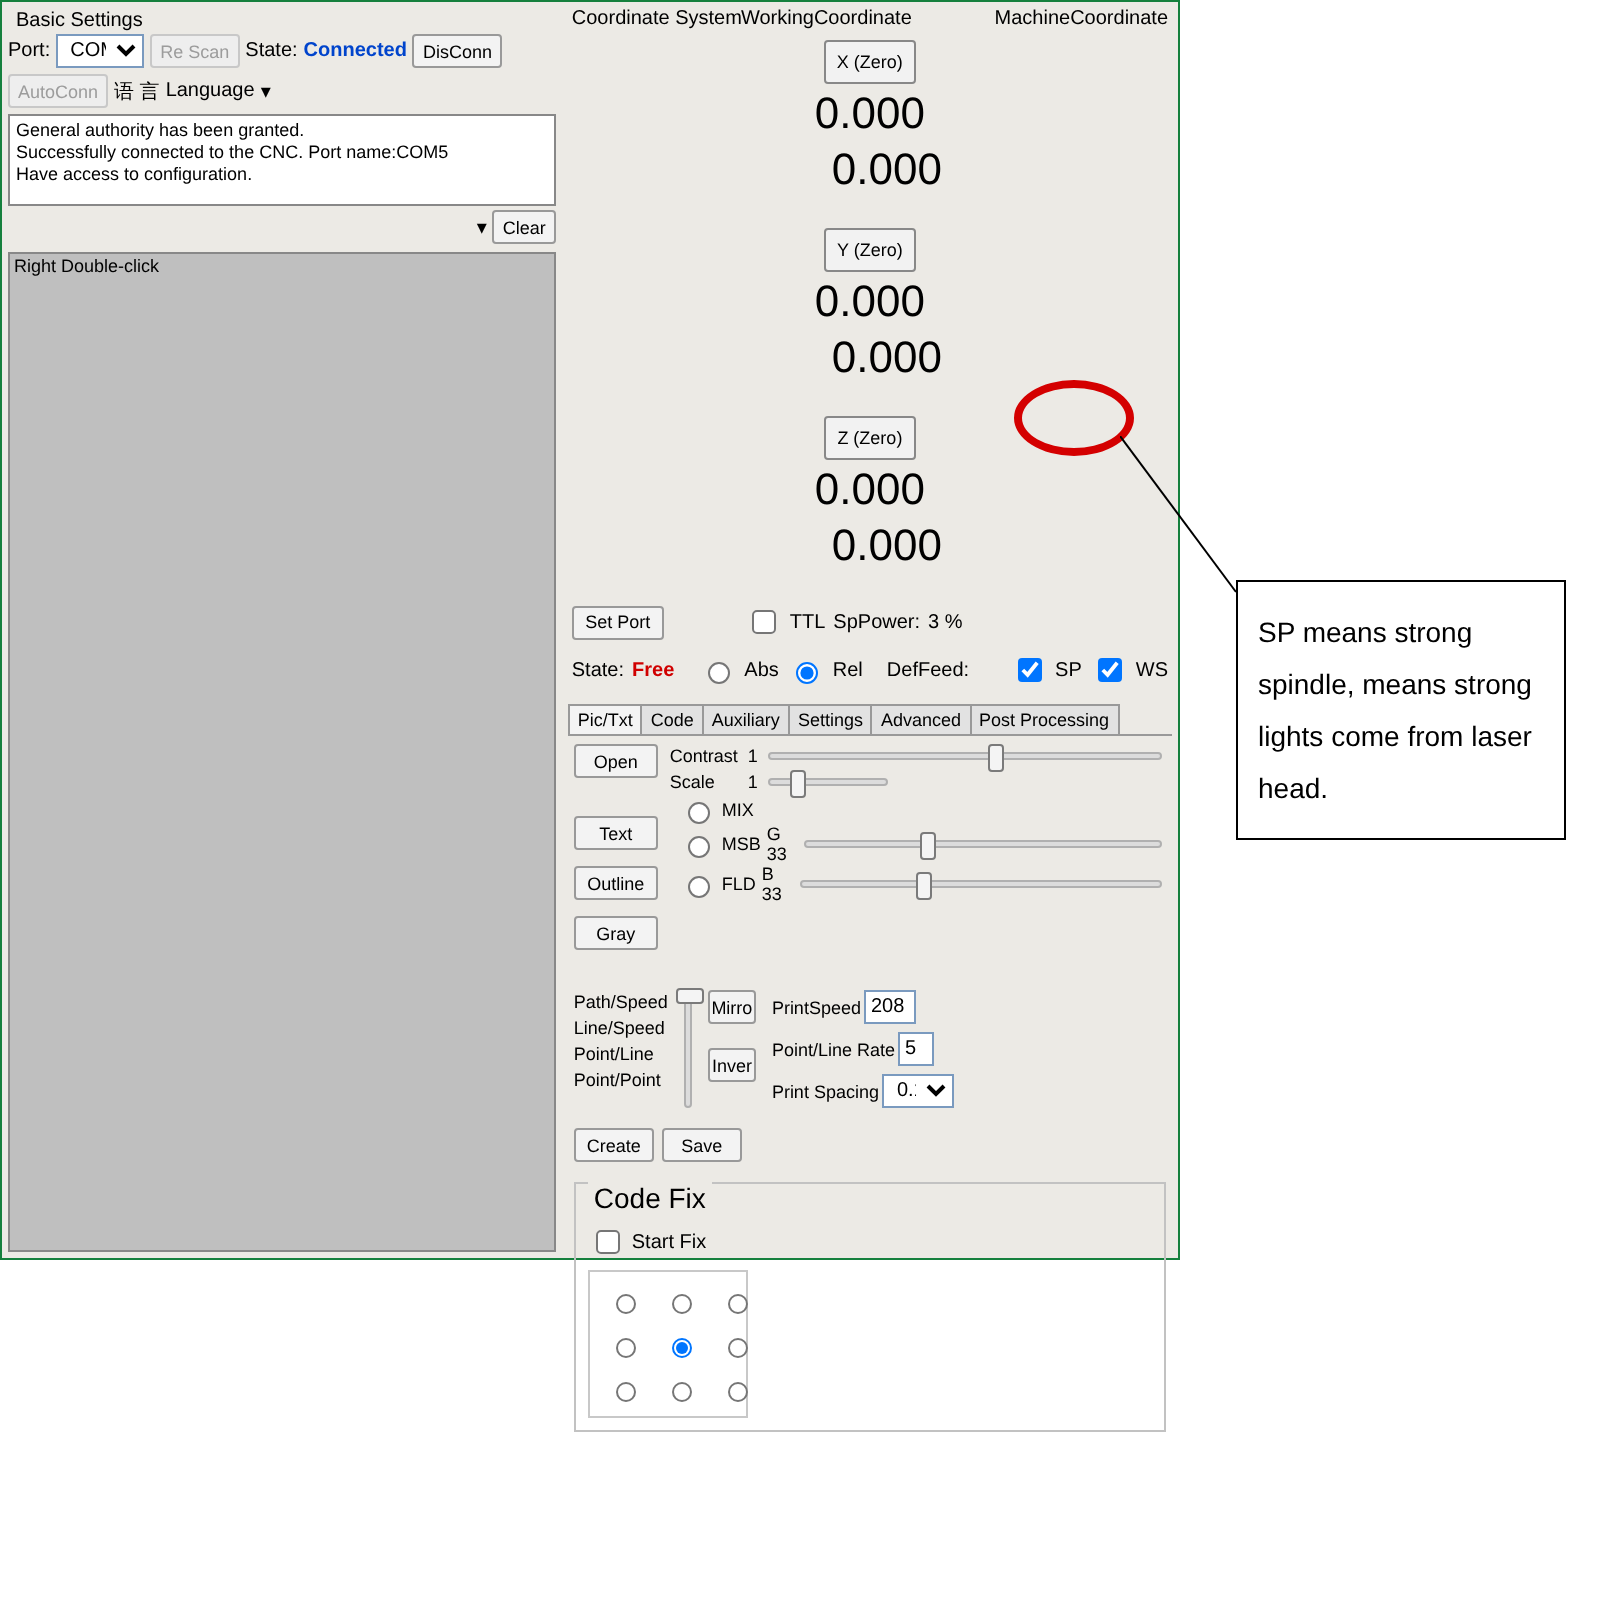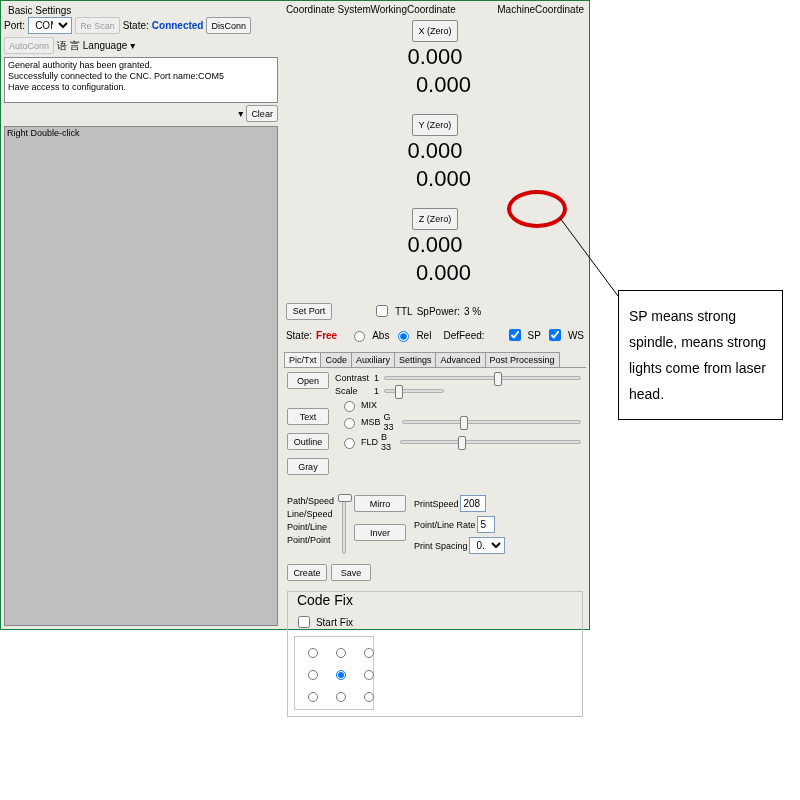--- a/index.html
+++ b/index.html
@@ -116,21 +116,21 @@
     background:#f4f4f4; border:1px solid #7a7a7a; border-radius:2px;
   }
   .rgb { display:flex; flex-direction:column; gap:0; padding-left:4px;}
   .rgb-row{ display:flex; align-items:center; gap:3px; font-size:9px;}
   .rgb-row .rv{ width:14px; }
 
   .path-grid { display:flex; gap:8px; margin-top:18px; }
   .path-left{ display:flex; flex-direction:column; gap:0; font-size:9px;}
   .path-left span{ line-height:13px;}
   .path-mid{ display:flex; flex-direction:column; gap:3px; }
-  .path-mid .btn{ width:52px; }
+  .path-mid .btn{ width:24px; }
   .path-right{ display:flex; flex-direction:column; gap:4px; font-size:9px;}
   .path-right .pr-row{ display:flex; align-items:center; gap:2px;}
 
   .cs-row{ display:flex; gap:4px; margin-top:8px;}
   .cs-row .btn{ width:40px;}
 
   .codefix {
     margin-top:8px; border:1px solid #c2c2c2; padding:4px 6px 6px 6px;
   }
   .codefix-title{ font-size:14px; margin:-10px 0 4px 0; background:#eceae5; display:inline-block; padding:0 3px;}

